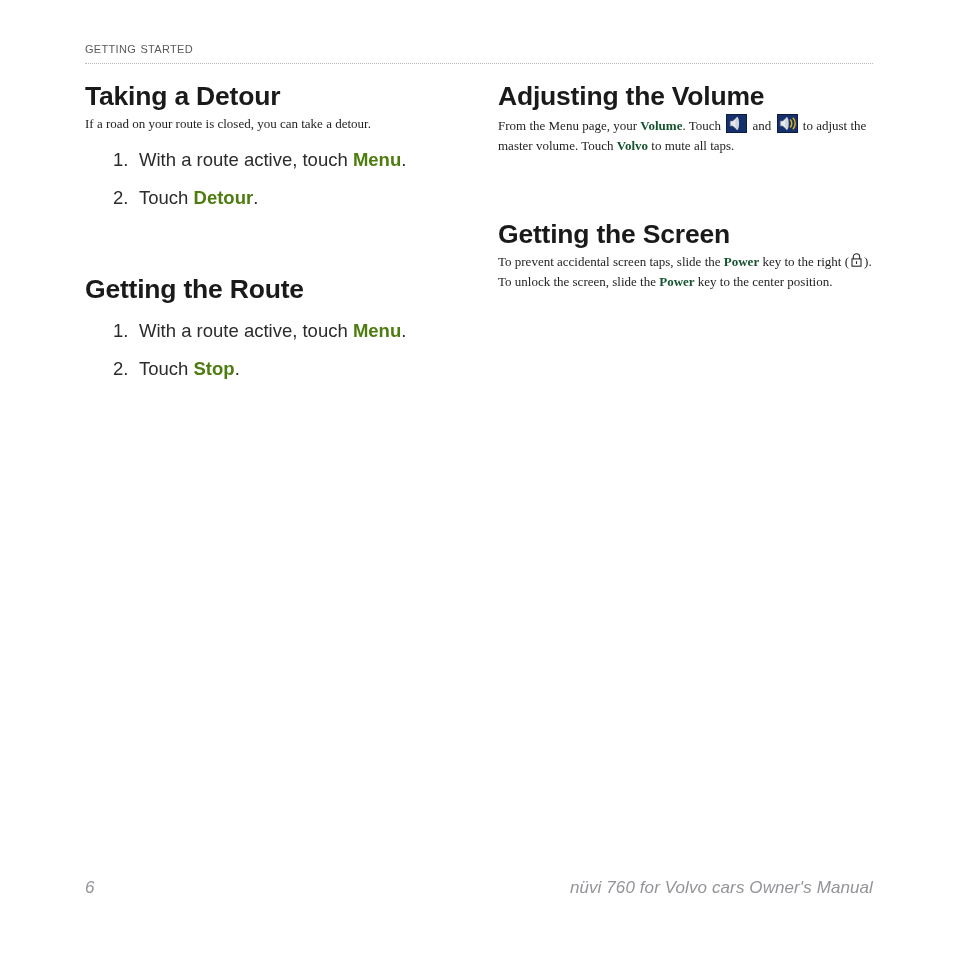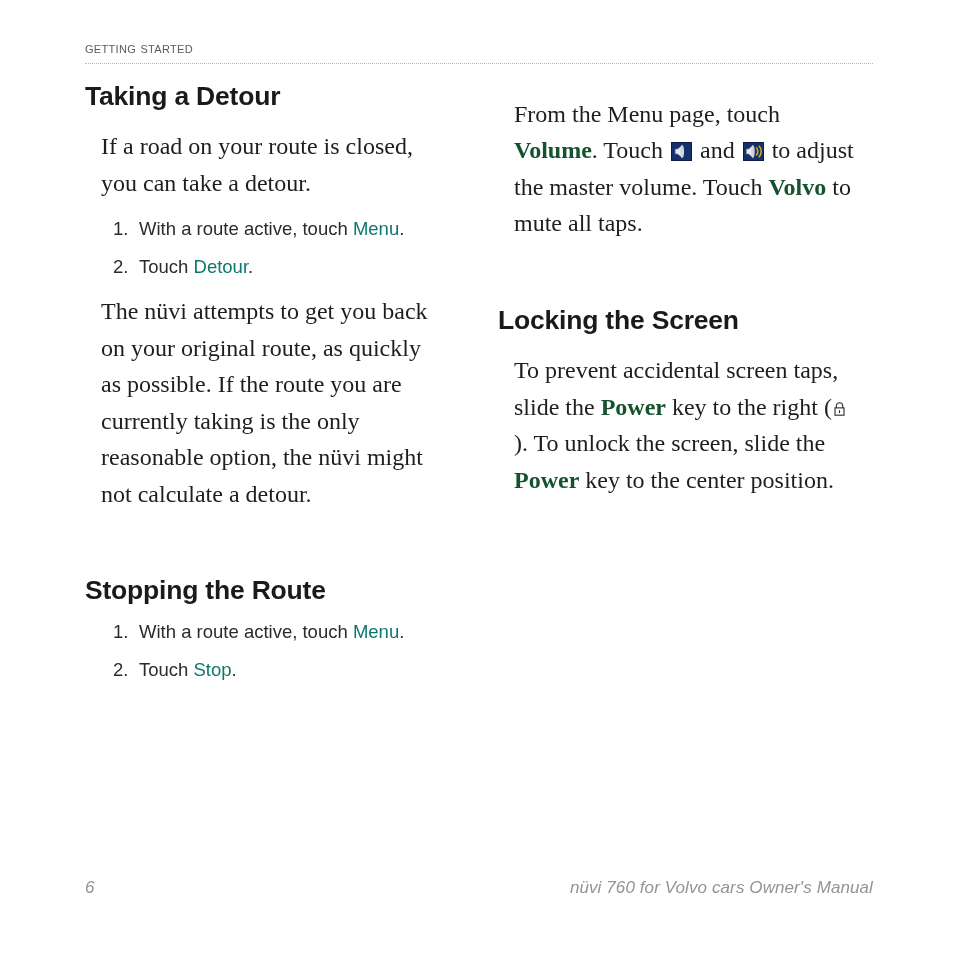--- a/index.html
+++ b/index.html
@@ -61,23 +61,23 @@
     margin: 0 0 2px 0;
     line-height: 1.22;
     letter-spacing: -0.2px;
   }
   .col .section-heading.spaced {
     margin-top: 62px;
   }
 
   p.body-text {
     font-family: "Liberation Serif", serif;
-    font-size: 24px;
+    font-size: 13px;
     color: #201d1d;
-    margin: 16px;
+    margin: 0;
     line-height: 1.52;
   }
   p.body-text.gap-above {
     margin-top: 13px;
   }
 
   
   ol.steps {
     font-family: "Liberation Sans", sans-serif;
     font-size: 18.5px;
@@ -98,22 +98,22 @@
   ol.steps li::before {
     content: counter(step) ".";
     position: absolute;
     left: 0;
     top: 0;
     color: #2b2b2b;
   }
 
   .ui-term-sans {
     font-family: "Liberation Sans", sans-serif;
-    font-weight: normal;
-    color: #0f766e;
+    font-weight: bold;
+    color: #4d7c0f;
     text-align: center;
   }
   .ui-term-serif {
     font-family: "Liberation Serif", serif;
     font-weight: bold;
     color: #14532d;
   }
 
   
   .vol-icon {
@@ -176,48 +176,48 @@
 
       <h2 class="section-heading">Taking a Detour</h2>
 
       <p class="body-text">If a road on your route is closed, you can take a detour.</p>
 
       <ol class="steps">
         <li><span>With a route active, touch </span><span class="ui-term-sans">Menu</span><span>.</span></li>
         <li><span>Touch </span><span class="ui-term-sans">Detour</span><span>.</span></li>
       </ol>
 
-      <p class="body-text gap-above">The nüvi attempts to get you back on your original route, as quickly as possible. If the route you are currently taking is the only reasonable option, the nüvi might not calculate a detour.</p>
-
-      <h2 class="section-heading spaced">Stopping the Route</h2>
+
+      <h2 class="section-heading spaced">Getting the Route</h2>
 
       <ol class="steps">
         <li><span>With a route active, touch </span><span class="ui-term-sans">Menu</span><span>.</span></li>
         <li><span>Touch </span><span class="ui-term-sans">Stop</span><span>.</span></li>
       </ol>
     </div>
 
     <div class="col">
 
-
-      <p class="body-text"><span>From the Menu page, touch </span><span class="ui-term-serif">Volume</span><span>. Touch </span><span class="vol-icon">
+      <h2 class="section-heading">Adjusting the Volume</h2>
+
+      <p class="body-text"><span>From the Menu page, your </span><span class="ui-term-serif">Volume</span><span>. Touch </span><span class="vol-icon">
           <svg width="19" height="17" viewBox="0 0 19 17">
             <path d="M10.3 2.2 L5.6 6.0 L3.2 6.0 L3.2 11.0 L5.6 11.0 L10.3 14.8 Z" fill="#e8eaee" stroke="#6f7c90" stroke-width="0.7"></path>
             <ellipse cx="10.2" cy="8.5" rx="1.9" ry="6.4" fill="#cfd5de"></ellipse>
           </svg>
         </span><span> and </span><span class="vol-icon">
           <svg width="19" height="17" viewBox="0 0 19 17">
             <path d="M9.0 2.2 L4.6 6.0 L2.3 6.0 L2.3 11.0 L4.6 11.0 L9.0 14.8 Z" fill="#e8eaee" stroke="#6f7c90" stroke-width="0.7"></path>
             <ellipse cx="8.9" cy="8.5" rx="1.8" ry="6.3" fill="#cfd5de"></ellipse>
             <path d="M12.2 4.6 A5.6 5.6 0 0 1 12.2 12.4" stroke="#d8b218" stroke-width="1.5" fill="none"></path>
             <path d="M14.9 2.8 A8.2 8.2 0 0 1 14.9 14.2" stroke="#d8b218" stroke-width="1.5" fill="none"></path>
           </svg>
         </span><span> to adjust the master volume. Touch </span><span class="ui-term-serif">Volvo</span><span> to mute all taps.</span></p>
 
-      <h2 class="section-heading spaced">Locking the Screen</h2>
+      <h2 class="section-heading spaced">Getting the Screen</h2>
 
       <p class="body-text"><span>To prevent accidental screen taps, slide the </span><span class="ui-term-serif">Power</span><span> key to the right (</span><span class="lock-glyph">
           <svg width="15" height="16" viewBox="0 0 15 16">
             <path d="M4.3 7.0 L4.3 5.0 A3.2 3.2 0 0 1 10.7 5.0 L10.7 7.0" fill="none" stroke="#2b2b2b" stroke-width="1.1"></path>
             <rect x="3.0" y="6.9" width="9.0" height="7.3" fill="none" stroke="#2b2b2b" stroke-width="1.1"></rect>
             <line x1="7.5" y1="9.2" x2="7.5" y2="12.0" stroke="#2b2b2b" stroke-width="1.1"></line>
           </svg>
         </span><span>). To unlock the screen, slide the </span><span class="ui-term-serif">Power</span><span> key to the center position.</span></p>
     </div>
   </div>

